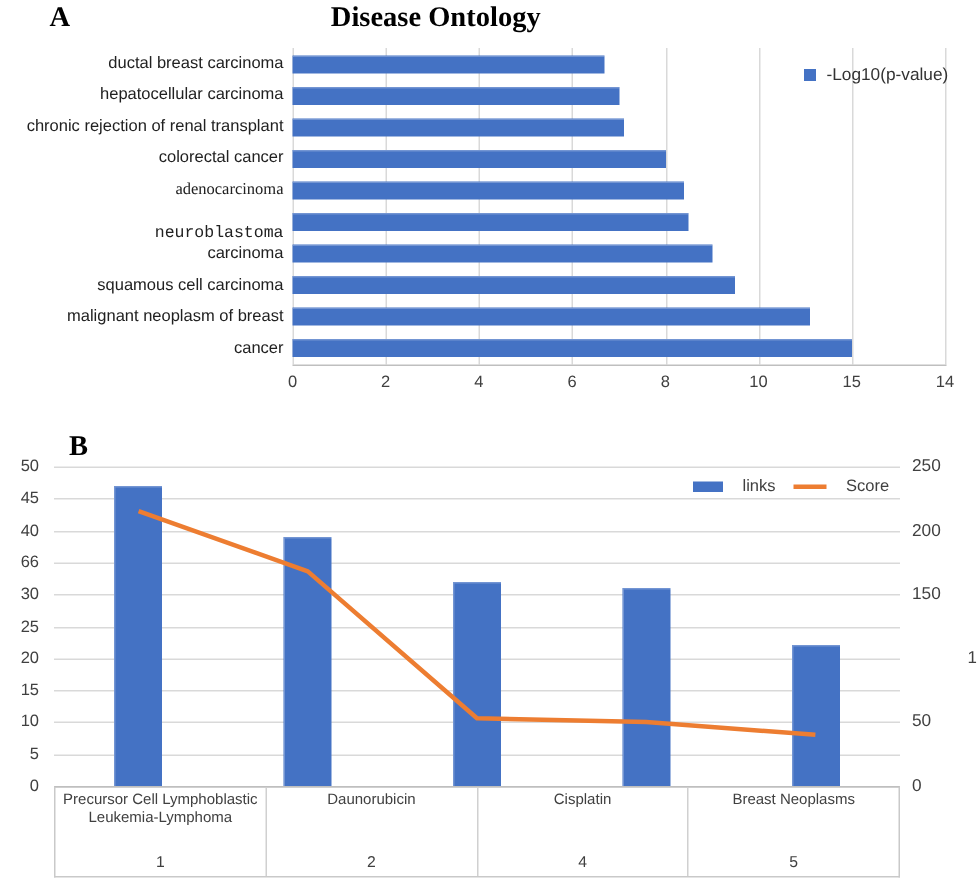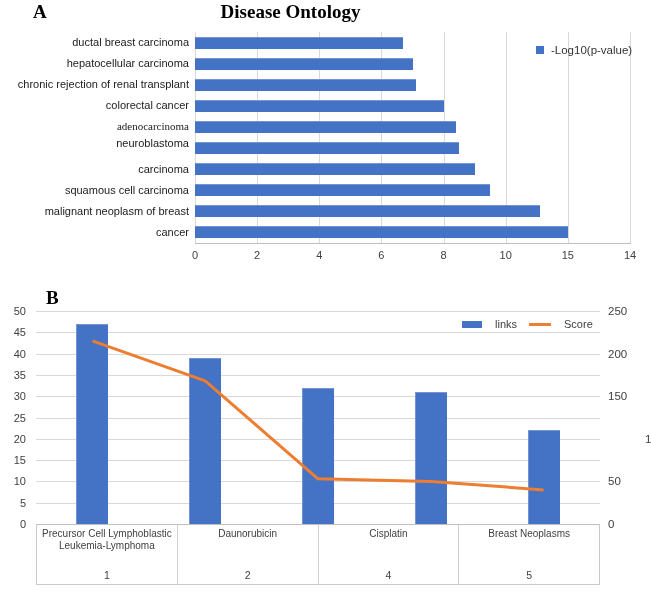--- a/index.html
+++ b/index.html
@@ -60,21 +60,21 @@
   <span class="panel-letter" style="left:33px;top:1px;">A</span>
 
   <div class="chart-title">Disease Ontology</div>
 
   <div class="a-ylabels" id="aYLabels">
       <div class="a-ylabel" style="top: 4.05px;">ductal breast carcinoma</div>
       <div class="a-ylabel" style="top: 25.15px;">hepatocellular carcinoma</div>
       <div class="a-ylabel" style="top: 46.25px;">chronic rejection of renal transplant</div>
       <div class="a-ylabel" style="top: 67.35px;">colorectal cancer</div>
       <div class="a-ylabel" style="top: 88.45px; font-family: Liberation Serif, serif;">adenocarcinoma</div>
-      <div class="a-ylabel" style="top: 105px;">neuroblastoma</div>
+      <div class="a-ylabel" style="top: 118px; font-family: Liberation Mono, monospace;">neuroblastoma</div>
       <div class="a-ylabel" style="top: 130.65px;">carcinoma</div>
       <div class="a-ylabel" style="top: 151.75px;">squamous cell carcinoma</div>
       <div class="a-ylabel" style="top: 172.85px;">malignant neoplasm of breast</div>
       <div class="a-ylabel" style="top: 193.95px;">cancer</div>
     </div>
 
   <div class="a-plot" id="aPlot">
       <div class="vgrid" style="left: 0px;"></div>
       <div class="vgrid" style="left: 62.1429px;"></div>
       <div class="vgrid" style="left: 124.286px;"></div>
@@ -115,21 +115,21 @@
   <span class="panel-letter" style="left:46px;top:287px;">B</span>
 
   <div class="b-left-ticks" id="bLeftTicks">
       <div class="b-left-tick" style="top: 207px;">0</div>
       <div class="b-left-tick" style="top: 185.7px;">5</div>
       <div class="b-left-tick" style="top: 164.4px;">10</div>
       <div class="b-left-tick" style="top: 143.1px;">15</div>
       <div class="b-left-tick" style="top: 121.8px;">20</div>
       <div class="b-left-tick" style="top: 100.5px;">25</div>
       <div class="b-left-tick" style="top: 79.2px;">30</div>
-      <div class="b-left-tick" style="top: 57.9px;">35</div>
+      <div class="b-left-tick" style="top: 57.9px;">66</div>
       <div class="b-left-tick" style="top: 36.6px;">40</div>
       <div class="b-left-tick" style="top: 15.3px;">45</div>
       <div class="b-left-tick" style="top: -6px;">50</div>
     </div>
   <div class="b-right-ticks" id="bRightTicks">
       <div class="b-right-tick" style="top: 207px;">0</div>
       <div class="b-right-tick" style="top: 164.4px;">50</div>
       <div class="b-right-tick" style="top: 121.8px; margin-left: 37px;">100</div>
       <div class="b-right-tick" style="top: 79.2px;">150</div>
       <div class="b-right-tick" style="top: 36.6px;">200</div>

